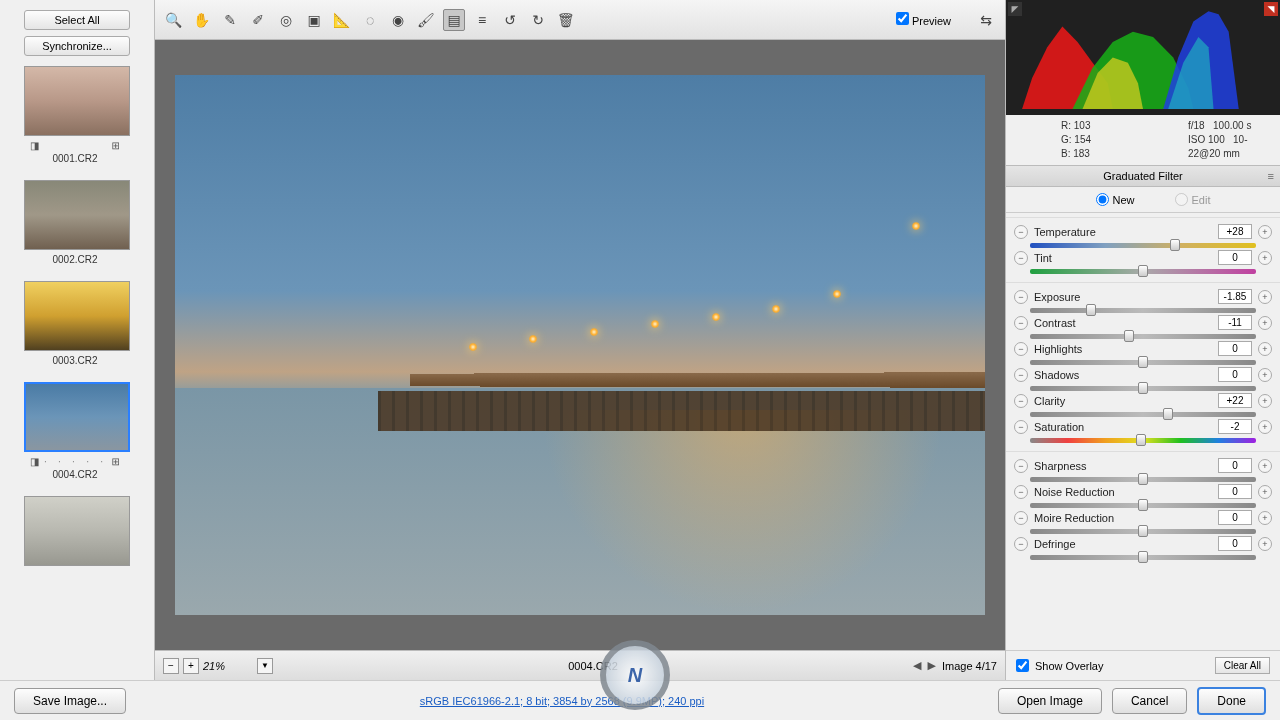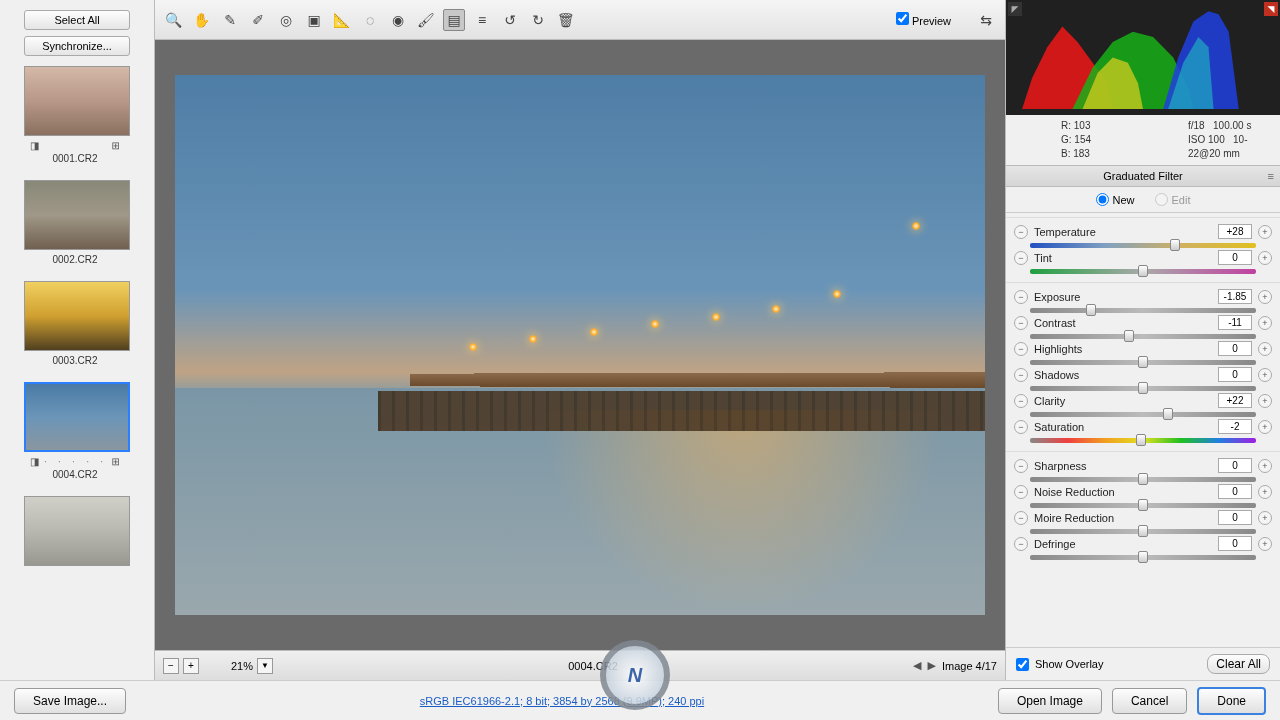--- a/index.html
+++ b/index.html
@@ -29,54 +29,54 @@
 .water { position: absolute; left: 0; right: 0; bottom: 0; height: 42%; background: linear-gradient(#7a96a6,#9aa8ad); }
 .reflec { position: absolute; left: 45%; bottom: 0; width: 50%; height: 38%; background: radial-gradient(ellipse at 50% 0%, rgba(255,180,80,0.5), transparent 70%); }
 .bridge { position: absolute; left: 25%; right: 0; top: 44%; height: 28%; }
 .deck { position: absolute; left: 0; right: 0; top: 40%; height: 14px; background: linear-gradient(#8a6a4a,#6a4a2a); transform: perspective(400px) rotateY(-8deg); }
 .truss { position: absolute; left: 0; right: 0; top: 52%; height: 40px; background: repeating-linear-gradient(90deg,#3a2a1a 0 3px,transparent 3px 14px), #4a3520; opacity: 0.85; }
 .pylon { position: absolute; bottom: -60%; width: 12px; background: #5a4430; }
 .lights span { position: absolute; width: 8px; height: 8px; background: radial-gradient(#fff2cc,#ffb030 50%,transparent); border-radius: 50%; box-shadow: 0 0 10px #ffcc66; }
 .footer { height: 30px; background: linear-gradient(#f0f0f0,#ddd); border-top: 1px solid #bbb; display: flex; align-items: center; padding: 0 8px; gap: 6px; }
 .zoom-ctrl { display: flex; align-items: center; gap: 4px; }
 .zoom-btn { width: 16px; height: 16px; border: 1px solid #999; background: #f5f5f5; font-size: 10px; cursor: pointer; display: flex; align-items: center; justify-content: center; }
-.zoom-val { width: 50px; text-align: right; font-size: 11px; }
+.zoom-val { width: 50px; text-align: left; font-size: 11px; font-style: italic; }
 .zoom-dd { width: 16px; height: 16px; border: 1px solid #999; background: #f5f5f5; cursor: pointer; display: flex; align-items: center; justify-content: center; font-size: 8px; }
 .foot-center { flex: 1; text-align: center; font-size: 11px; }
 .foot-nav { display: flex; align-items: center; gap: 6px; }
 .nav-btn { cursor: pointer; color: #555; font-size: 11px; }
 .status-bar { height: 40px; background: #f0f0f0; display: flex; align-items: center; padding: 0 14px; gap: 10px; border-top: 1px solid #ccc; }
 .status-link { color: #1a5dc4; text-decoration: underline; font-size: 11px; flex: 1; text-align: center; cursor: pointer; }
 .bottom-btn { background: linear-gradient(#fdfdfd,#e0e0e0); border: 1px solid #999; border-radius: 4px; padding: 5px 18px; font-size: 12px; cursor: pointer; }
 .bottom-btn.primary { border: 2px solid #3b82e0; }
 .right-panel { width: 275px; background: #f0f0f0; border-left: 1px solid #bbb; display: flex; flex-direction: column; }
 .histo-wrap { height: 115px; background: #202020; position: relative; padding: 6px; }
 .histo { width: 100%; height: 100%; position: relative; }
 .hist-close { position: absolute; top: 2px; right: 2px; width: 14px; height: 14px; background: #c03020; color: #fff; font-size: 9px; display: flex; align-items: center; justify-content: center; cursor: pointer; }
 .hist-warn { position: absolute; top: 2px; left: 2px; width: 14px; height: 14px; background: #333; color: #aaa; font-size: 9px; display: flex; align-items: center; justify-content: center; cursor: pointer; }
 .info-row { display: flex; padding: 4px 10px; font-size: 10px; color: #333; }
 .info-col { flex: 1; margin-left: 45px; }
 .info-col div { line-height: 14px; }
 .panel-header { background: linear-gradient(#e5e5e5,#d5d5d5); border-top: 1px solid #bbb; border-bottom: 1px solid #bbb; padding: 4px 8px; font-size: 11px; text-align: center; position: relative; }
 .panel-menu { position: absolute; right: 6px; top: 4px; cursor: pointer; color: #666; }
 .mode-row { display: flex; justify-content: center; gap: 20px; padding: 6px 0; border-bottom: 1px solid #ccc; }
-.mode-row label { font-size: 11px; display: flex; align-items: center; gap: 4px; }
+.mode-row label { font-size: 11px; display: flex; align-items: center; gap: 4px; margin-left: 20px; }
 .sliders { flex: 1; overflow-y: auto; padding: 4px 0; }
 .slider-group { border-top: 1px solid #ddd; padding: 4px 0 8px; }
 .slider-row { display: flex; align-items: center; padding: 2px 8px; gap: 6px; }
 .minus, .plus { width: 14px; height: 14px; border: 1px solid #aaa; border-radius: 50%; background: #f5f5f5; display: flex; align-items: center; justify-content: center; font-size: 9px; cursor: pointer; color: #555; }
 .slider-label { flex: 1; font-size: 11px; color: #222; }
 .slider-val { width: 34px; border: 1px solid #aaa; background: #fff; font-size: 10px; text-align: center; padding: 1px; }
 .track { margin: 2px 24px 0; height: 5px; background: linear-gradient(90deg,#888,#bbb,#888); position: relative; border-radius: 2px; }
 .track.temp { background: linear-gradient(90deg,#2050c0,#80a0c0,#d0b060,#e0c020); }
 .track.tint { background: linear-gradient(90deg,#20a040,#aaa,#c040a0); }
 .track.sat { background: linear-gradient(90deg,#888,#f04040,#f0a020,#e0e020,#20c020,#2080e0,#a020e0); }
 .thumb-handle { position: absolute; top: -4px; width: 10px; height: 12px; background: linear-gradient(#fff,#ccc); border: 1px solid #888; border-radius: 2px; cursor: pointer; }
 .overlay-row { display: flex; align-items: center; padding: 6px 10px; border-top: 1px solid #ccc; gap: 6px; }
-.clear-btn { margin-left: auto; background: linear-gradient(#fdfdfd,#e5e5e5); border: 1px solid #aaa; border-radius: 8px; padding: 2px 8px; font-size: 12px; cursor: pointer; }
+.clear-btn { margin-left: auto; background: linear-gradient(#fdfdfd,#e5e5e5); border: 1px solid #aaa; border-radius: 0; padding: 2px 8px; font-size: 10px; cursor: pointer; }
 .watermark { position: absolute; left: 600px; top: 640px; width: 80px; height: 70px; pointer-events: none; opacity: 0.85; }
 .wm-ring { width: 70px; height: 70px; border: 6px solid #808890; border-radius: 50%; background: radial-gradient(#fff,#b0c0d0); display: flex; align-items: center; justify-content: center; font-size: 20px; font-weight: bold; color: #2050a0; font-style: italic; }
 </style>
 </head>
 <body>
 
 <div class="app">
   <div class="main-area">
 
     <div class="left-panel">

